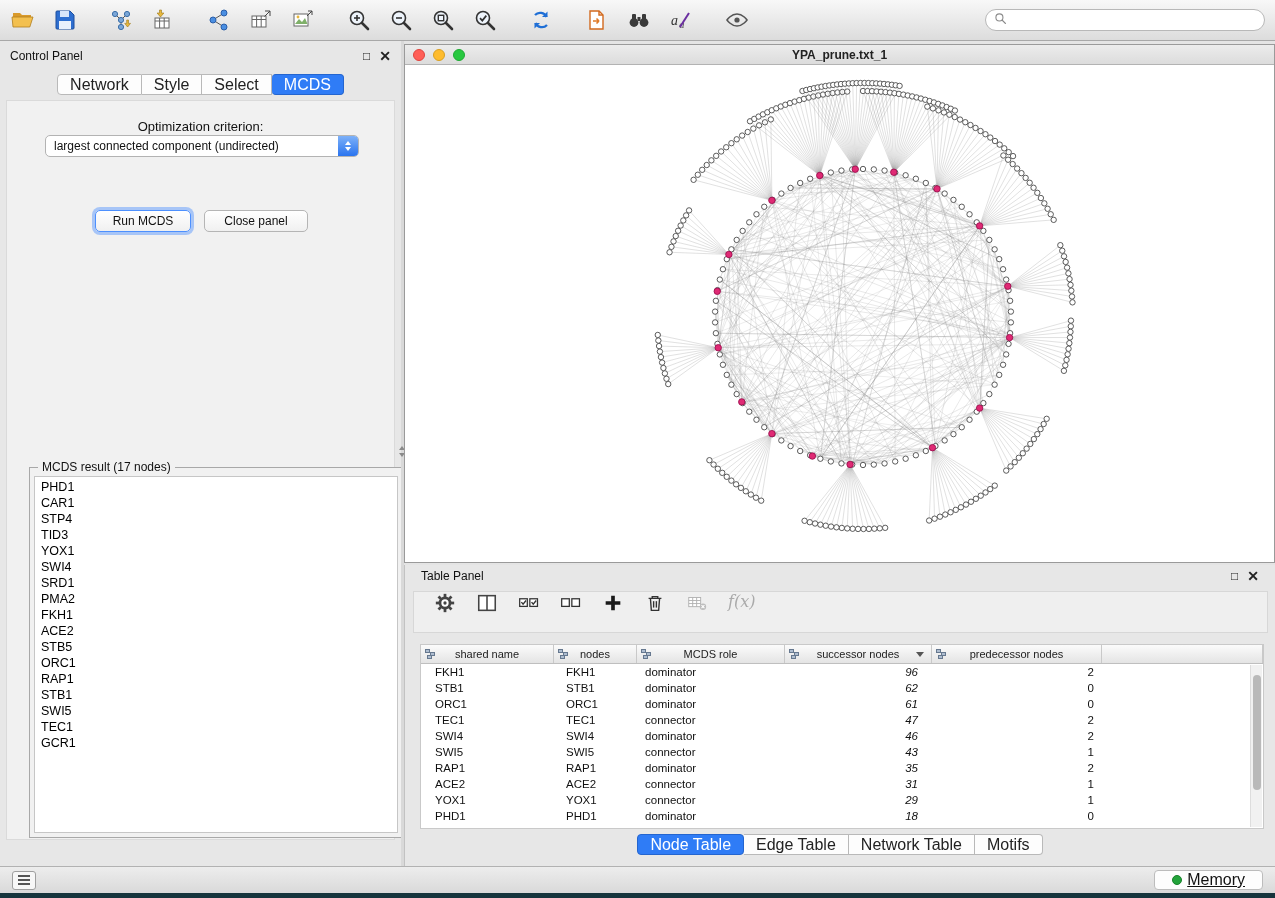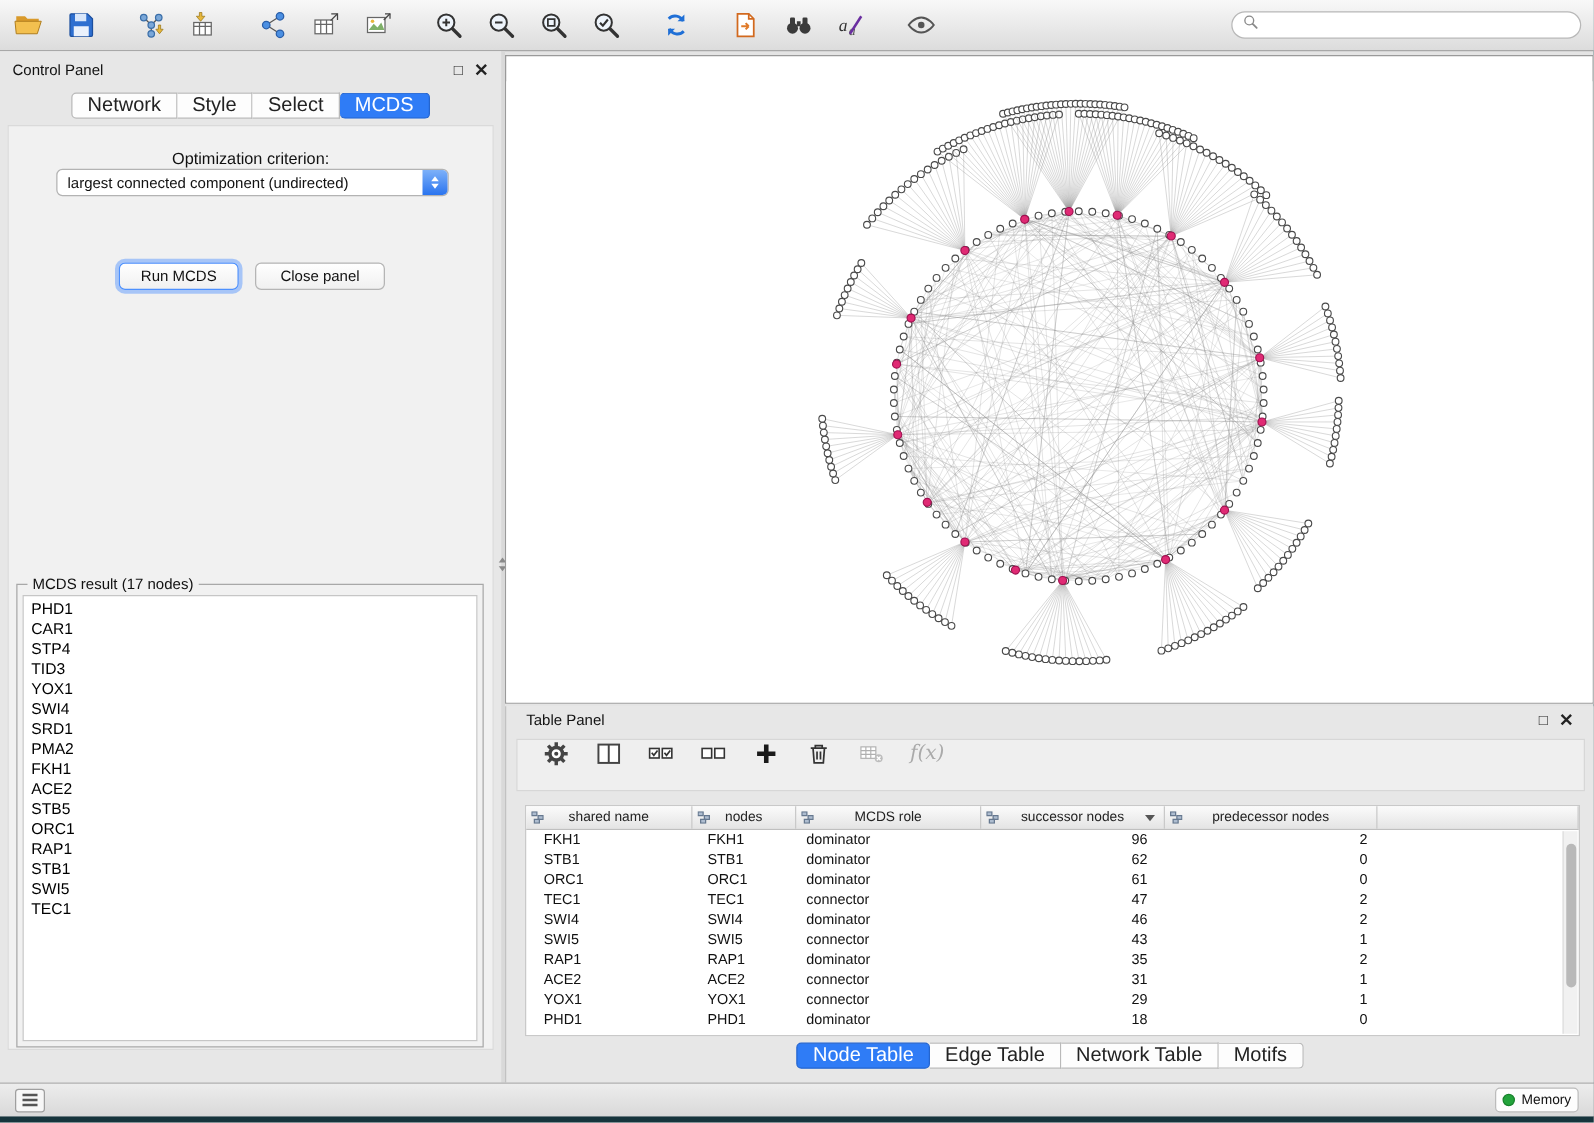--- a/index.html
+++ b/index.html
@@ -74,32 +74,32 @@
   .tbl { position:absolute; left:15px; top:79px; width:844px; height:185px; background:#fff; border:1px solid #c9c9c9; }
   .thead { display:flex; height:19px; background:linear-gradient(#fbfbfb,#e4e4e4); border-bottom:1px solid #bfbfbf; font-size:11px; color:#222; }
   .hcell { position:relative; display:flex; align-items:center; justify-content:center; border-right:1px solid #c9c9c9; cursor:default; }
   .hsort { position:absolute; left:4px; top:4px; }
   .hchev { position:absolute; right:7px; top:7px; width:0; height:0;
     border-left:4px solid transparent; border-right:4px solid transparent; border-top:5px solid #555; }
   .c0{width:133px;justify-content:center;} .c1{width:83px;} .c2{width:148px;} .c3{width:147px;} .c4{width:170px;} .cfill{flex:1;}
   .tbody { overflow:hidden; }
   .trow { display:flex; height:16px; align-items:center; font-size:11.5px; color:#111; }
   .trow .c0{padding-left:14px;} .trow .c1{padding-left:12px;} .trow .c2{padding-left:8px;}
-  .trow .c3{text-align:right; padding-right:14px;} .trow .c4{text-align:right; padding-right:8px;}
+  .trow .c3{text-align:right; padding-right:14px;font-style:italic;} .trow .c4{text-align:right; padding-right:8px;}
   .vscroll { position:absolute; right:1px; top:20px; width:12px; bottom:1px; background:#f1f1f1; border-left:1px solid #ddd; }
   .vthumb { position:absolute; left:1.5px; top:10px; width:8px; height:115px; background:#b9b9b9; border-radius:5px; }
   .tp-tabs { position:absolute; left:0; top:269px; width:100%; display:flex; justify-content:center; }
 
   
   .statusbar { position:absolute; left:0; top:866px; width:1275px; height:27px;
     background:linear-gradient(#ededed,#d9d9d9); border-top:1px solid #b2b2b2; display:flex; align-items:center; padding:0 12px; }
   .sb-btn { width:24px; height:19px; background:#f7f7f7; border:1px solid #9f9f9f; border-radius:3px;
     display:flex; align-items:center; justify-content:center; }
   .memory-btn { margin-left:auto; height:20px; background:#fdfdfd; border:1px solid #bcbcbc; border-radius:4px;
-    display:flex; align-items:center; gap:5px; padding:0 5px; font-size:11px; color:#111; }
+    display:flex; align-items:center; gap:5px; padding:0 17px; font-size:16px; color:#111;text-decoration:underline; }
   .mem-dot { width:10px; height:10px; border-radius:50%; background:#23a33b; border:1px solid #17822b; }
 </style>
 </head>
 <body>
 
 <div class="app">
 
   <div class="toolbar">
     <div class="tb-group">
       <span class="tb-icon">
@@ -272,52 +272,59 @@
       <div class="opt-label">Optimization criterion:</div>
       <div class="dropdown">
         <span>largest connected component (undirected)</span>
         <span class="dd-cap">
             <span class="tri-up"></span>
             <span class="tri-dn"></span>
           </span>
       </div>
       <div class="btn focus" style="left:88px; top:109px; width:96px;">Run MCDS</div>
       <div class="btn" style="left:197px; top:109px; width:104px;">Close panel</div>
-      <div class="fieldset" style="left:6px; top:366px; width:374px; height:371px;">
+      <div class="fieldset" style="left:22px; top:366px; width:374px; height:371px;">
         <span class="legend">MCDS result (17 nodes)</span>
         <div class="mcds-list">
             <div class="mcds-item">PHD1</div>
             <div class="mcds-item">CAR1</div>
             <div class="mcds-item">STP4</div>
             <div class="mcds-item">TID3</div>
             <div class="mcds-item">YOX1</div>
             <div class="mcds-item">SWI4</div>
             <div class="mcds-item">SRD1</div>
             <div class="mcds-item">PMA2</div>
             <div class="mcds-item">FKH1</div>
             <div class="mcds-item">ACE2</div>
             <div class="mcds-item">STB5</div>
             <div class="mcds-item">ORC1</div>
             <div class="mcds-item">RAP1</div>
             <div class="mcds-item">STB1</div>
             <div class="mcds-item">SWI5</div>
             <div class="mcds-item">TEC1</div>
+            <div class="mcds-item">GCR1</div>
           </div>
       </div>
     </div>
   </div>
 
   <div class="v-splitter">
     <span class="split-handle">
         <span class="tri-up"></span>
         <span class="tri-dn"></span>
       </span>
   </div>
 
   <div class="net-window">
+    <div class="net-titlebar">
+      <span class="dot red"></span>
+      <span class="dot yellow"></span>
+      <span class="dot green"></span>
+      <span class="net-title">YPA_prune.txt_1</span>
+    </div>
     <div class="net-canvas">
       <svg width="869" height="497" id="net-svg">
           <line x1="366.8821016518026" y1="135.37440846620513" x2="510.87017169056764" y2="113.76561590758288" stroke="#858585" stroke-opacity="0.3" stroke-width="0.6"></line>
           <line x1="366.8821016518026" y1="135.37440846620513" x2="436.45102717521917" y2="105.57718152488371" stroke="#858585" stroke-opacity="0.3" stroke-width="0.6"></line>
           <line x1="366.8821016518026" y1="135.37440846620513" x2="317.9269135726738" y2="299.78629990617407" stroke="#858585" stroke-opacity="0.3" stroke-width="0.6"></line>
           <line x1="366.8821016518026" y1="135.37440846620513" x2="447.19669343018563" y2="399.60517798220565" stroke="#858585" stroke-opacity="0.3" stroke-width="0.6"></line>
           <line x1="366.8821016518026" y1="135.37440846620513" x2="548.4537096864817" y2="369.1414802875296" stroke="#858585" stroke-opacity="0.3" stroke-width="0.6"></line>
           <line x1="366.8821016518026" y1="135.37440846620513" x2="490.17966598607046" y2="396.4592298782772" stroke="#858585" stroke-opacity="0.3" stroke-width="0.6"></line>
           <line x1="366.8821016518026" y1="135.37440846620513" x2="605.112144335512" y2="235.81306116007457" stroke="#858585" stroke-opacity="0.3" stroke-width="0.6"></line>
           <line x1="366.8821016518026" y1="135.37440846620513" x2="415.3613332939449" y2="393.7248887864441" stroke="#858585" stroke-opacity="0.3" stroke-width="0.6"></line>

